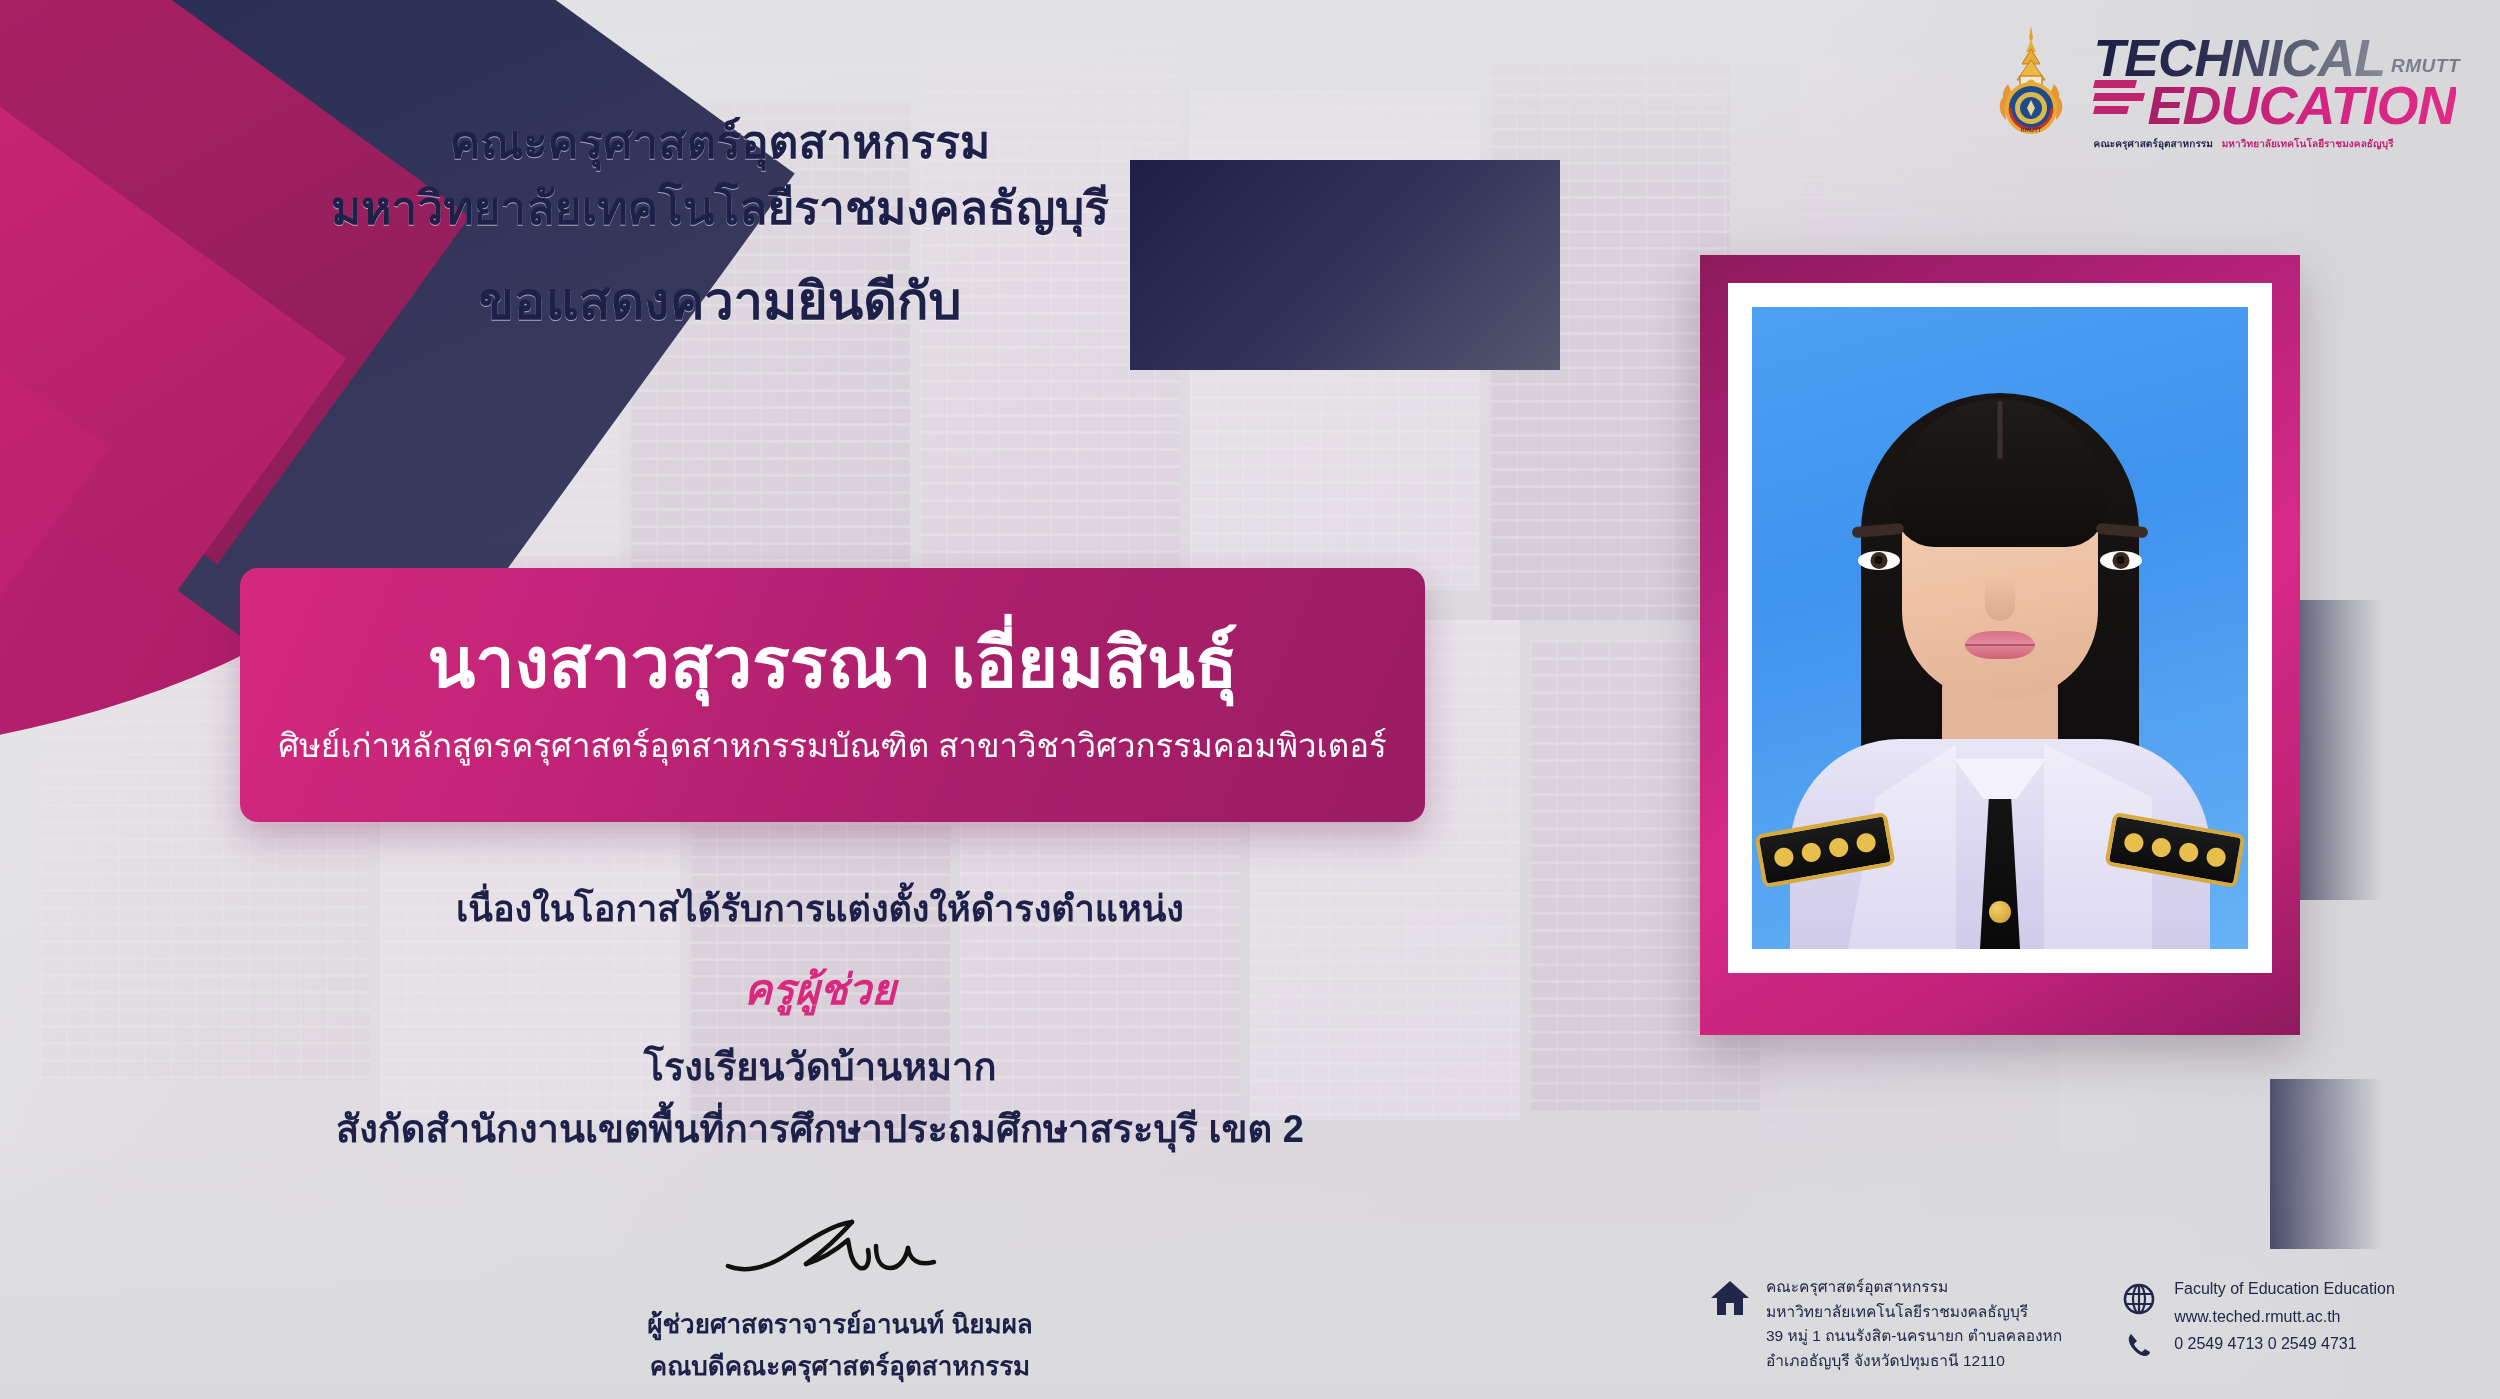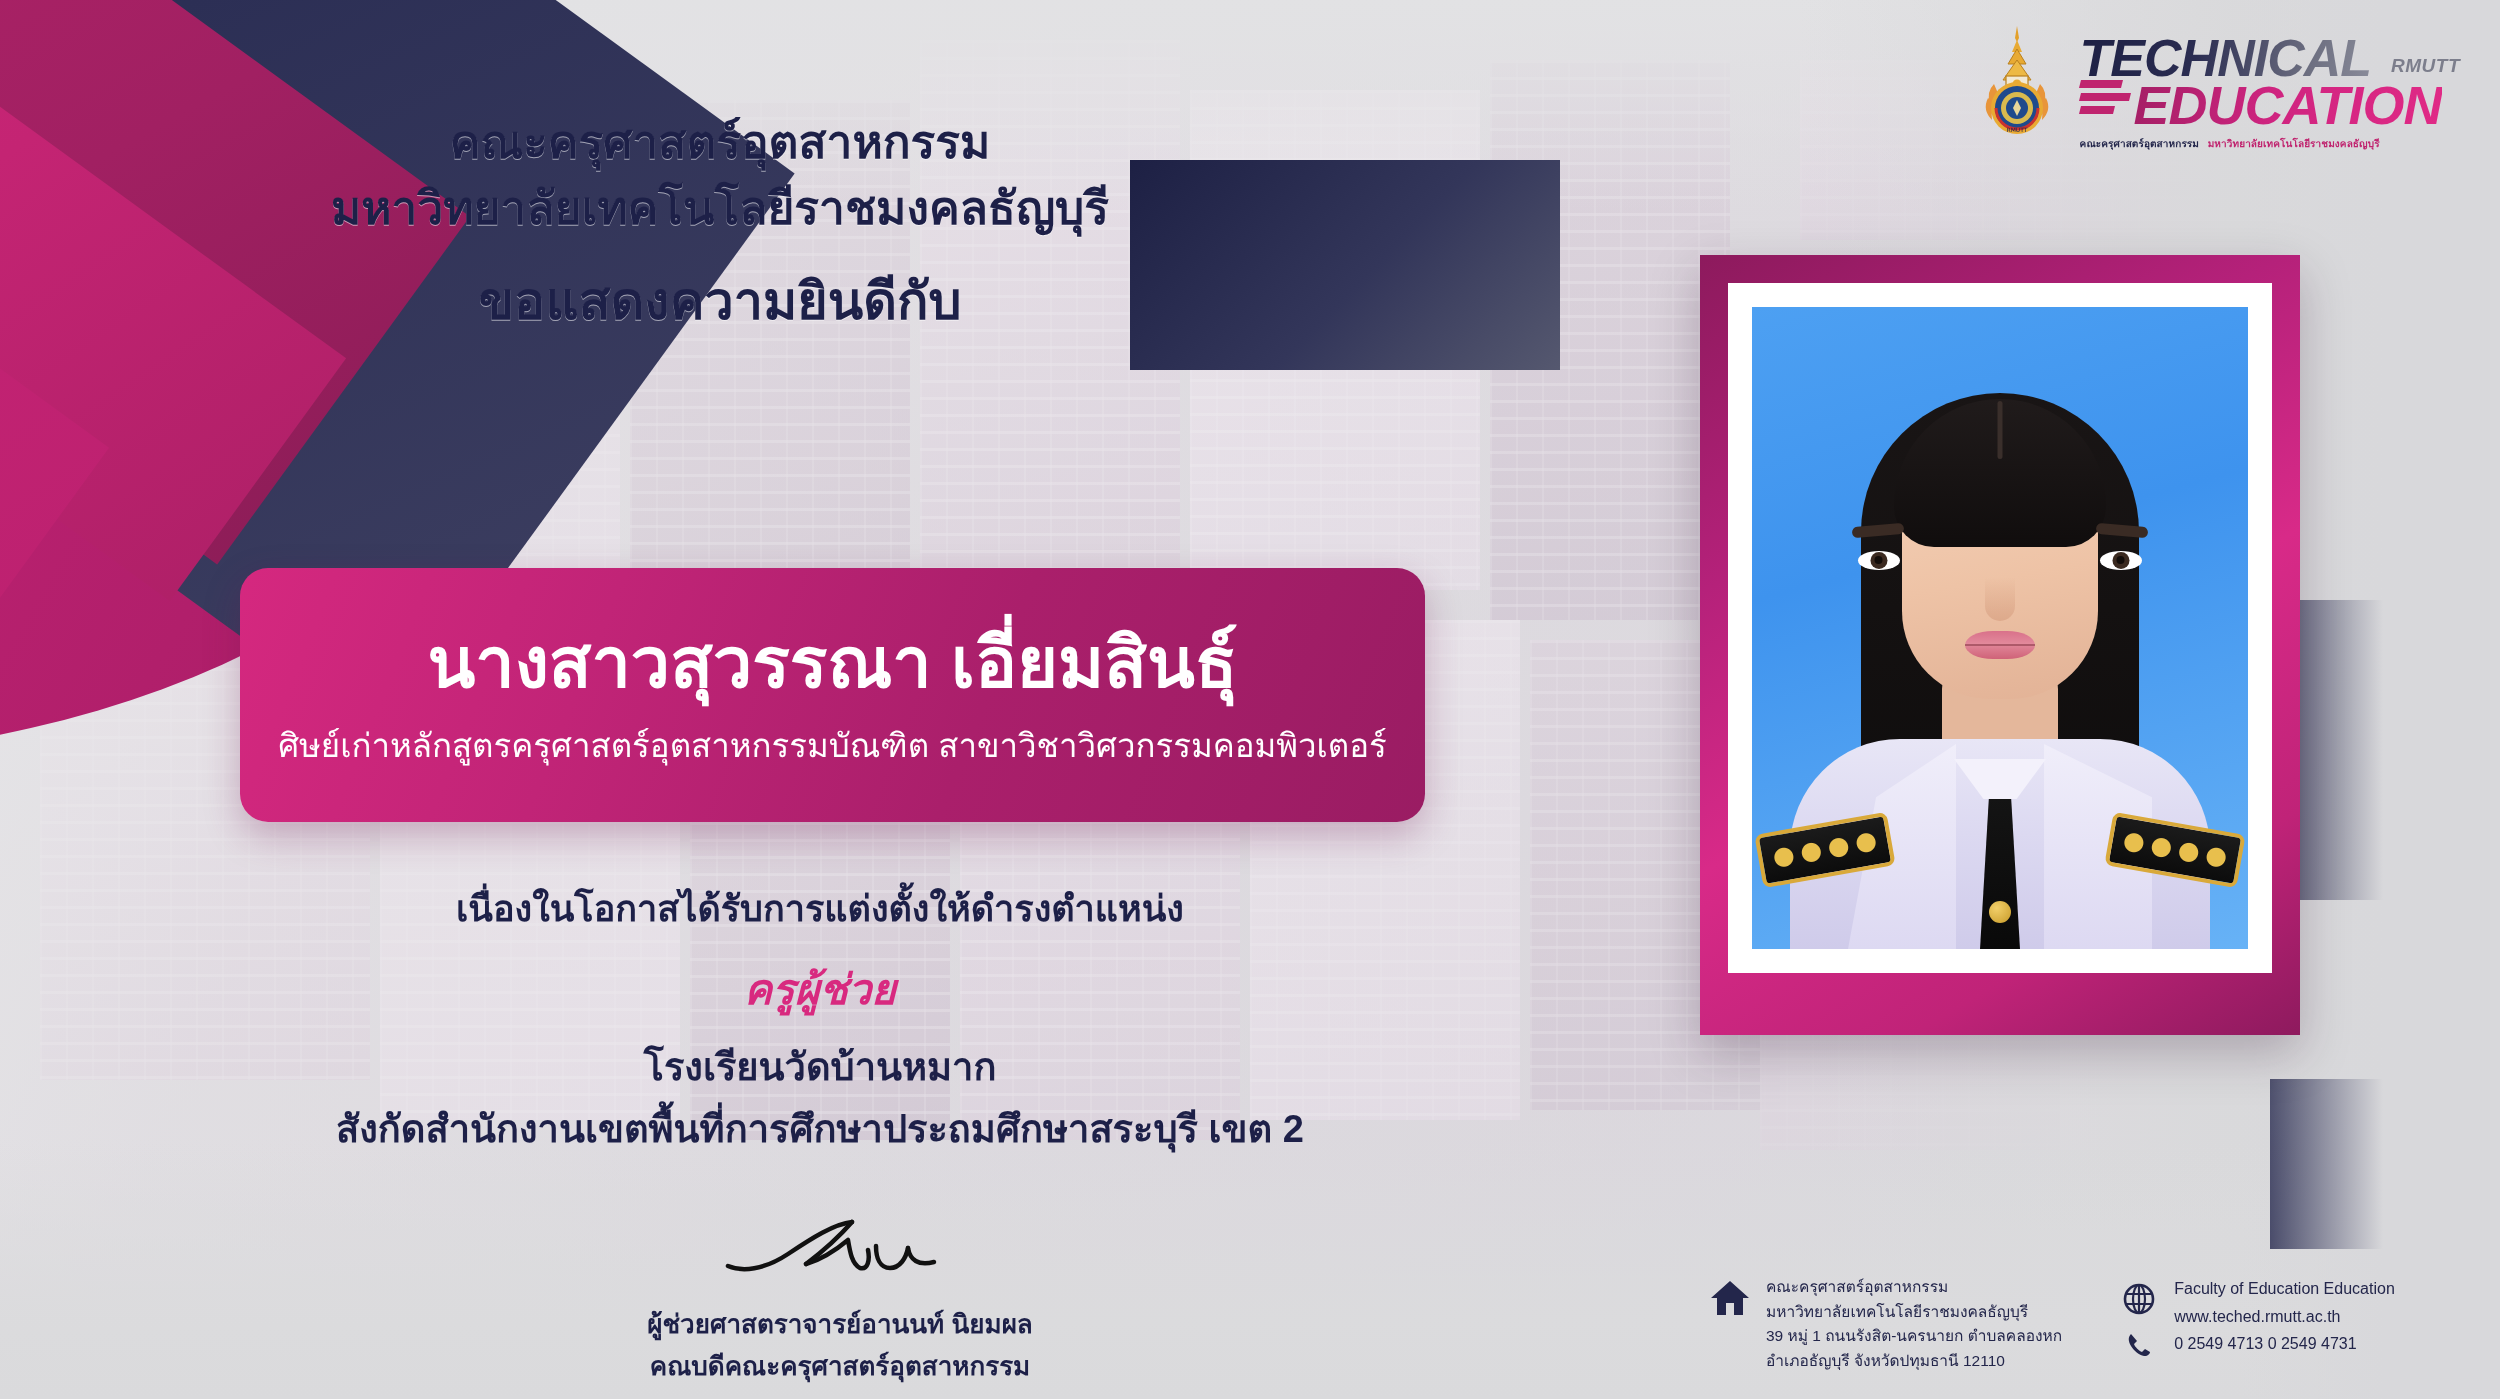--- a/index.html
+++ b/index.html
@@ -181,21 +181,21 @@
   .ph-btn{ position:absolute; left:50%; bottom:26px; width:22px; height:22px;
     transform:translateX(-50%); border-radius:50%;
     background:radial-gradient(circle at 35% 32%,#f3d06a,#c79a28); }
 
   
   .logo-block { position:absolute; right:40px; top:24px; display:flex; align-items:flex-start; gap:22px; }
   .emblem { width:82px; height:112px; position:relative; flex:0 0 auto; }
   .logo-text { padding-top:10px; }
   .logo-line1 {
     font-size:52px; font-weight:700; font-style:italic; letter-spacing:-1px;
-    line-height:.96; display:flex; align-items:flex-end; gap:20px;
+    line-height:.96; display:flex; align-items:flex-end; gap:6px;
   }
   .lt-tech {
     background:linear-gradient(100deg,#1d2044 0%,#2b2d52 40%,#6c6e80 78%,#8a8c9a 100%);
     -webkit-background-clip:text; background-clip:text; color:transparent;
   }
   .lt-rmutt { font-size:19px; font-weight:700; font-style:italic; color:#7c7e8c;
     letter-spacing:.5px; padding-bottom:9px; }
   .logo-line2 { display:flex; align-items:flex-start; gap:4px; margin-top:-4px; }
   .eq-bars { display:flex; flex-direction:column; gap:5px; padding-bottom:6px; }
   .eq-bars i { display:block; width:42px; height:8px; background:#c0246f; transform:skewX(-14deg); }
@@ -216,21 +216,21 @@
     text-align:center; color:#1d2048; font-weight:700;
     text-shadow:0 1px 0 rgba(255,255,255,.55);
   }
   .h-faculty { position:absolute; left:120px; top:114px; width:1200px; font-size:46px; line-height:1.22; }
   .h-univ    { position:absolute; left:120px; top:180px; width:1200px; font-size:46px; line-height:1.22; }
   .h-congrat { position:absolute; left:120px; top:270px; width:1200px; font-size:52px; line-height:1.2; }
 
   
   .nameplate {
     position:absolute; left:240px; top:568px; width:1185px; height:254px;
-    border-radius:28px;
+    border-radius:18px;
     background:linear-gradient(112deg,#d5287f 0%,#c12477 30%,#aa1f6b 62%,#9a1c63 100%);
     box-shadow:0 14px 36px rgba(110,20,80,.28);
     display:flex; flex-direction:column; align-items:center; justify-content:center;
     padding:0 44px;
   }
   .np-name {
     color:#ffffff; font-size:70px; font-weight:700; line-height:1.12;
     text-align:center; white-space:nowrap;
   }
   .np-degree {

